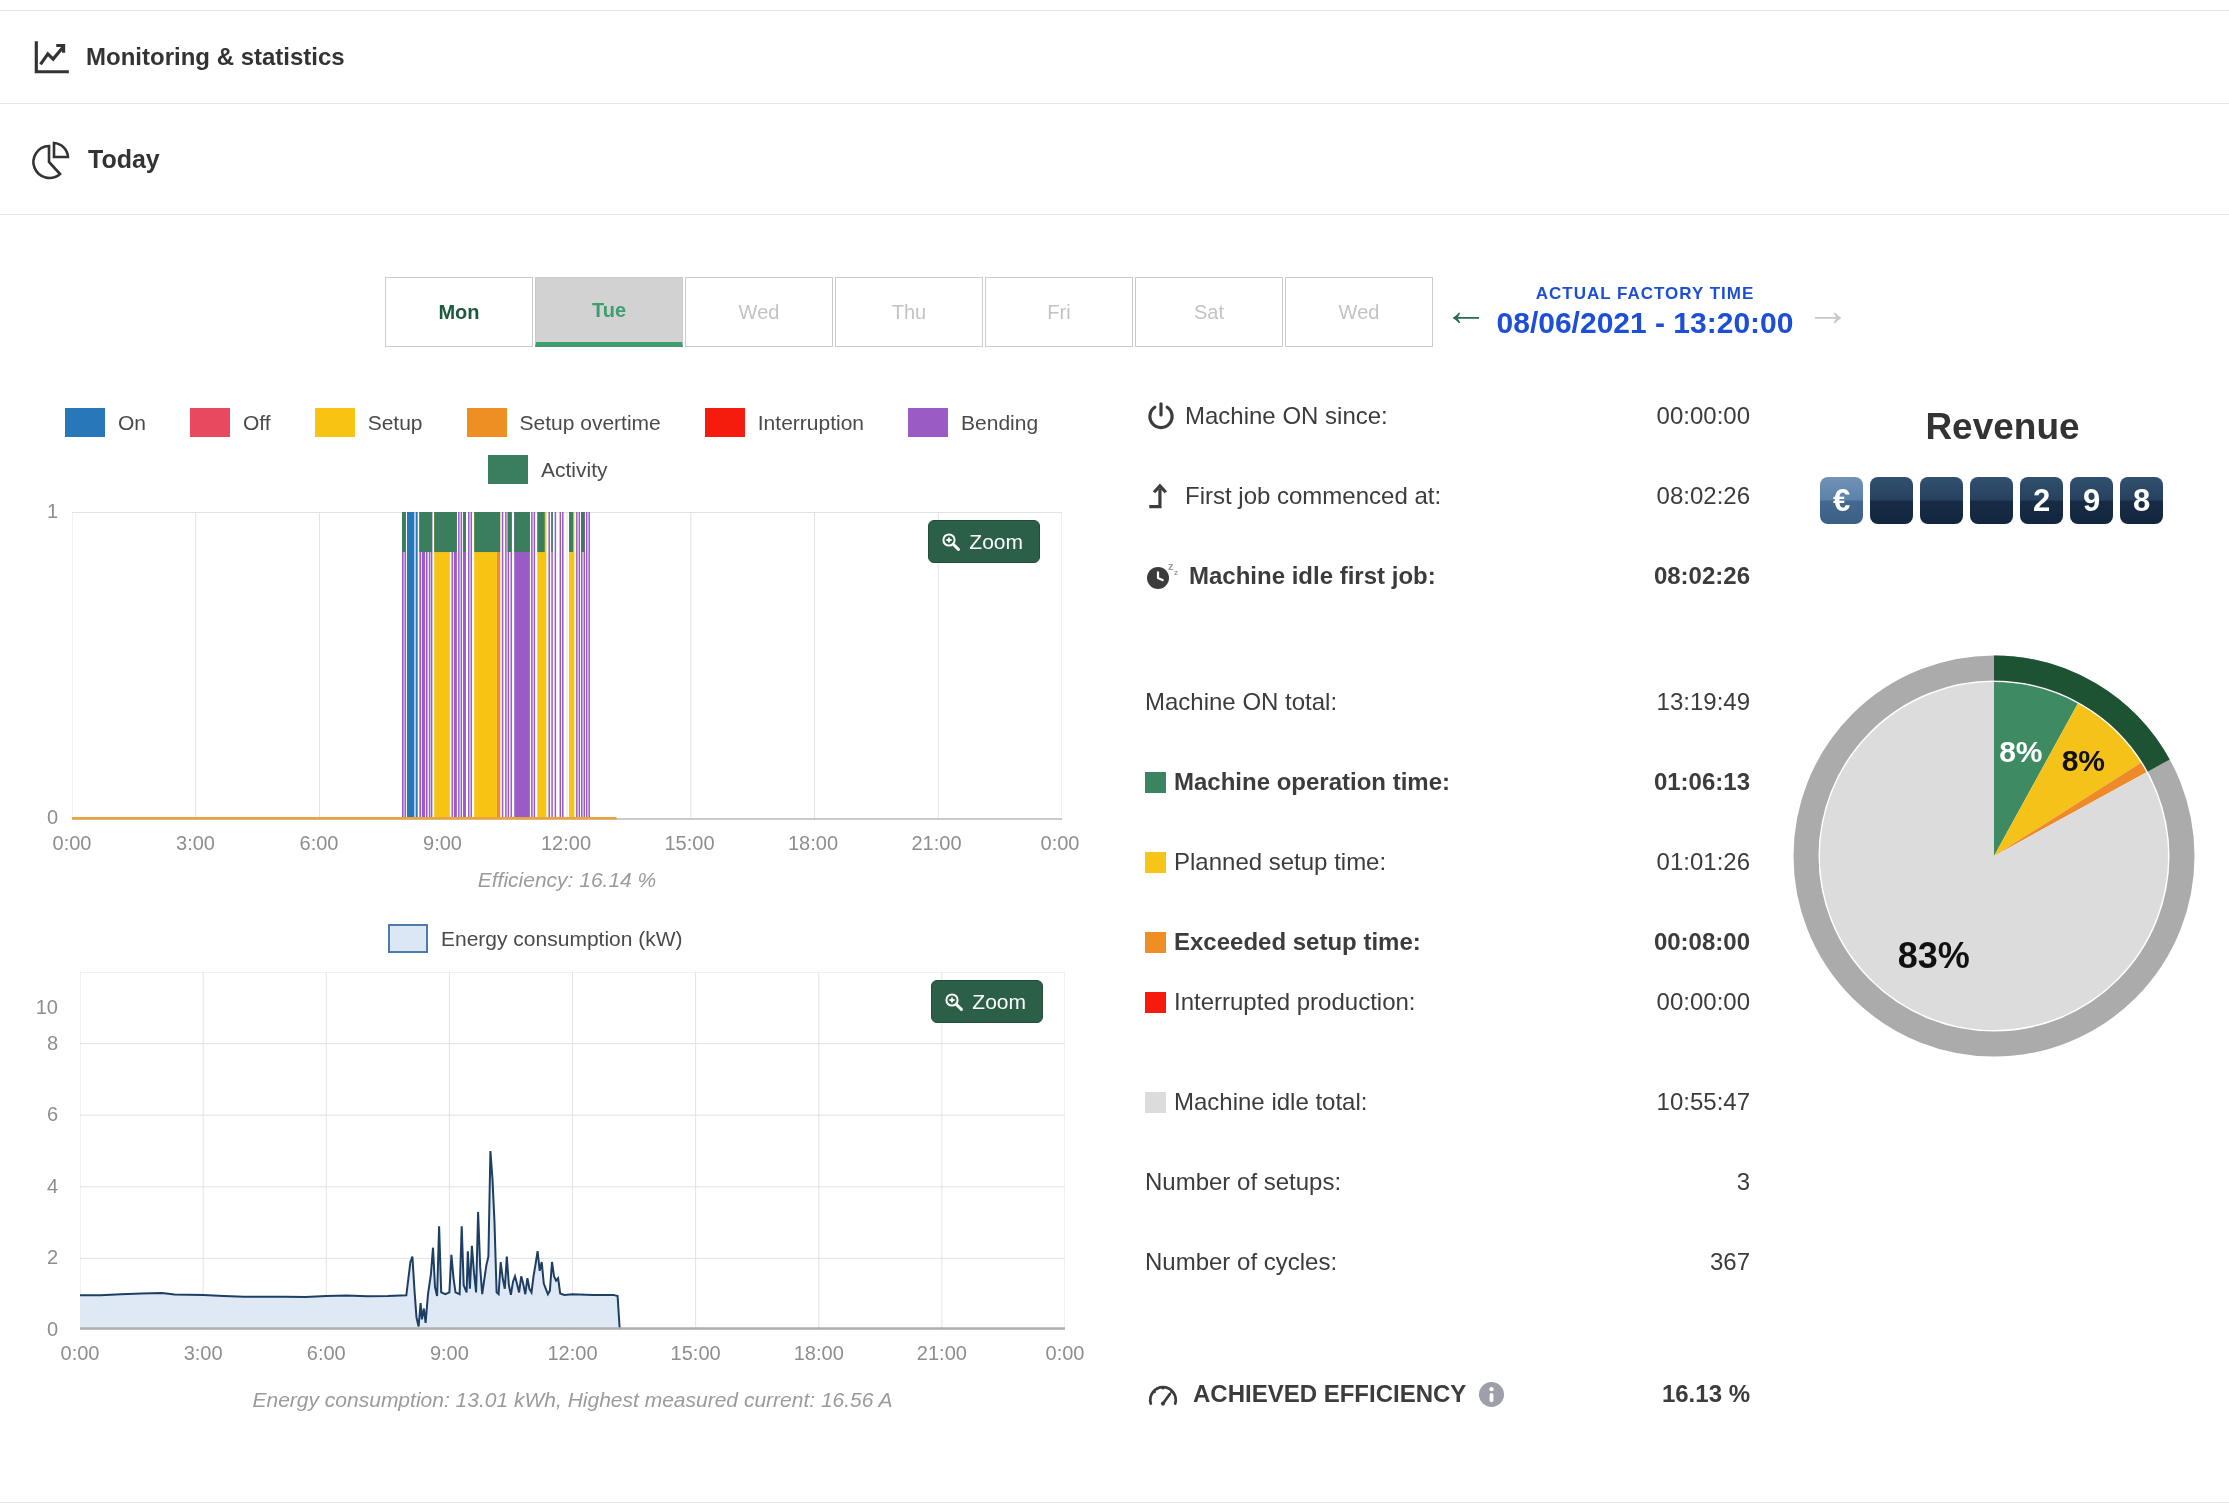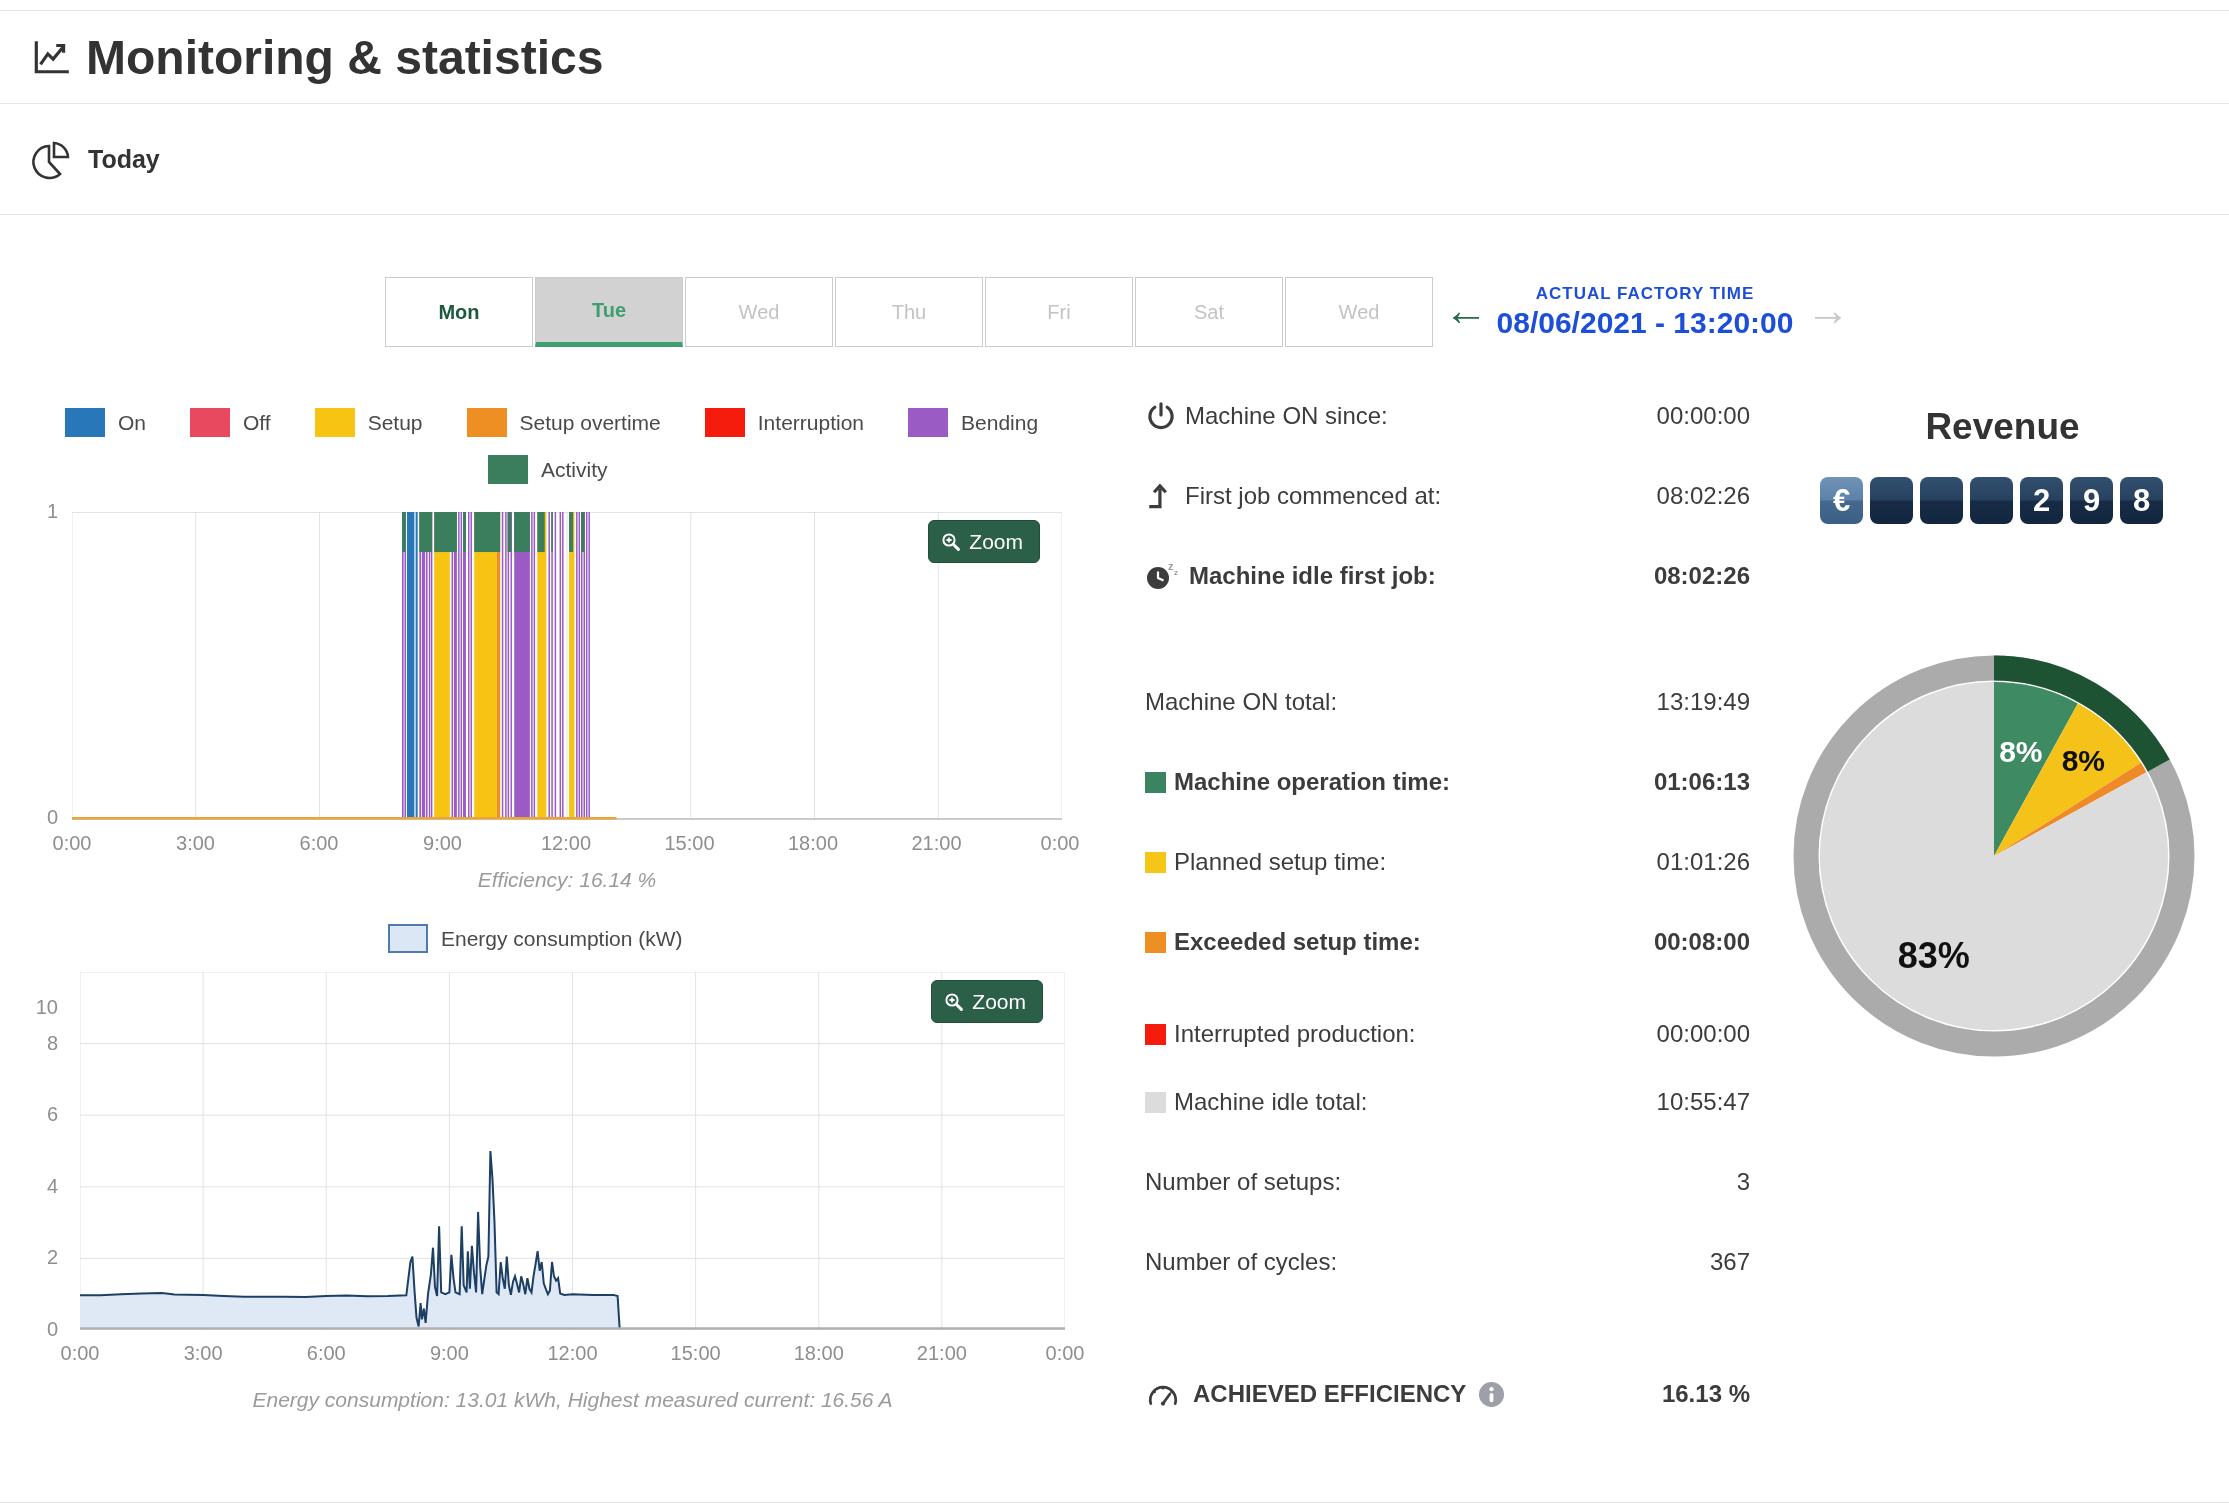--- a/index.html
+++ b/index.html
@@ -3,21 +3,21 @@
 <meta charset="utf-8">
 <style>
   * { box-sizing: border-box; margin: 0; padding: 0; }
   body { background:#fff; font-family:"Liberation Sans", sans-serif; }
   .page { position:relative; width:2229px; height:1505px; background:#fff; overflow:hidden; color:#333; }
   .top-rule { position:absolute; top:10px; left:0; width:100%; height:1px; background:#e7e7e7; }
   .bottom-rule { position:absolute; bottom:2px; left:0; width:100%; height:1px; background:#e3e3e3; }
 
   
   .titlebar { position:absolute; top:11px; left:0; width:100%; height:93px; border-bottom:1px solid #e7e7e7; display:flex; align-items:center; padding-left:30px; }
-  .titlebar h1 { font-size:48px; font-weight:bold; color:#333; margin-left:14px; }
+  .titlebar h1 { font-size:24px; font-weight:bold; color:#333; margin-left:14px; }
   .subheader { position:absolute; top:105px; left:0; width:100%; height:110px; border-bottom:1px solid #e7e7e7; display:flex; align-items:center; padding-left:30px; }
   .subheader h2 { font-size:25px; font-weight:bold; color:#333; margin-left:14px; }
 
   
   .tabs { position:absolute; top:277px; left:385px; display:flex; }
   .tab { width:148px; height:70px; border:1px solid #ccc; background:#fff; display:flex; align-items:center; justify-content:center;
          font-size:20px; color:#c3c3c3; cursor:pointer; margin-left:2px; }
   .tab:first-child { margin-left:0; }
   .tab.past { color:#1c5a3e; font-weight:bold; }
   .tab.selected { background:#d2d2d2; color:#3f9e70; font-weight:bold; border-bottom:5px solid #3f9e70; }
@@ -367,21 +367,21 @@
   </div>
 
   <div class="stat-row" style="top:928px;font-weight:bold;">
     <span class="lbl">
       <span class="stat-swatch" style="background-color: rgb(238, 143, 35);"></span>
       <span>Exceeded setup time:</span>
     </span>
     <span class="val">00:08:00</span>
   </div>
 
-  <div class="stat-row" style="top:1020px;text-align:center;">
+  <div class="stat-row" style="top:988px;text-align:center;">
     <span class="lbl">
       <span class="stat-swatch" style="background-color: rgb(246, 28, 13);"></span>
       <span>Interrupted production:</span>
     </span>
     <span class="val">00:00:00</span>
   </div>
 
   <div class="stat-row" style="top:1088px;">
     <span class="lbl">
       <span class="stat-swatch" style="background-color: rgb(220, 220, 220);"></span>

